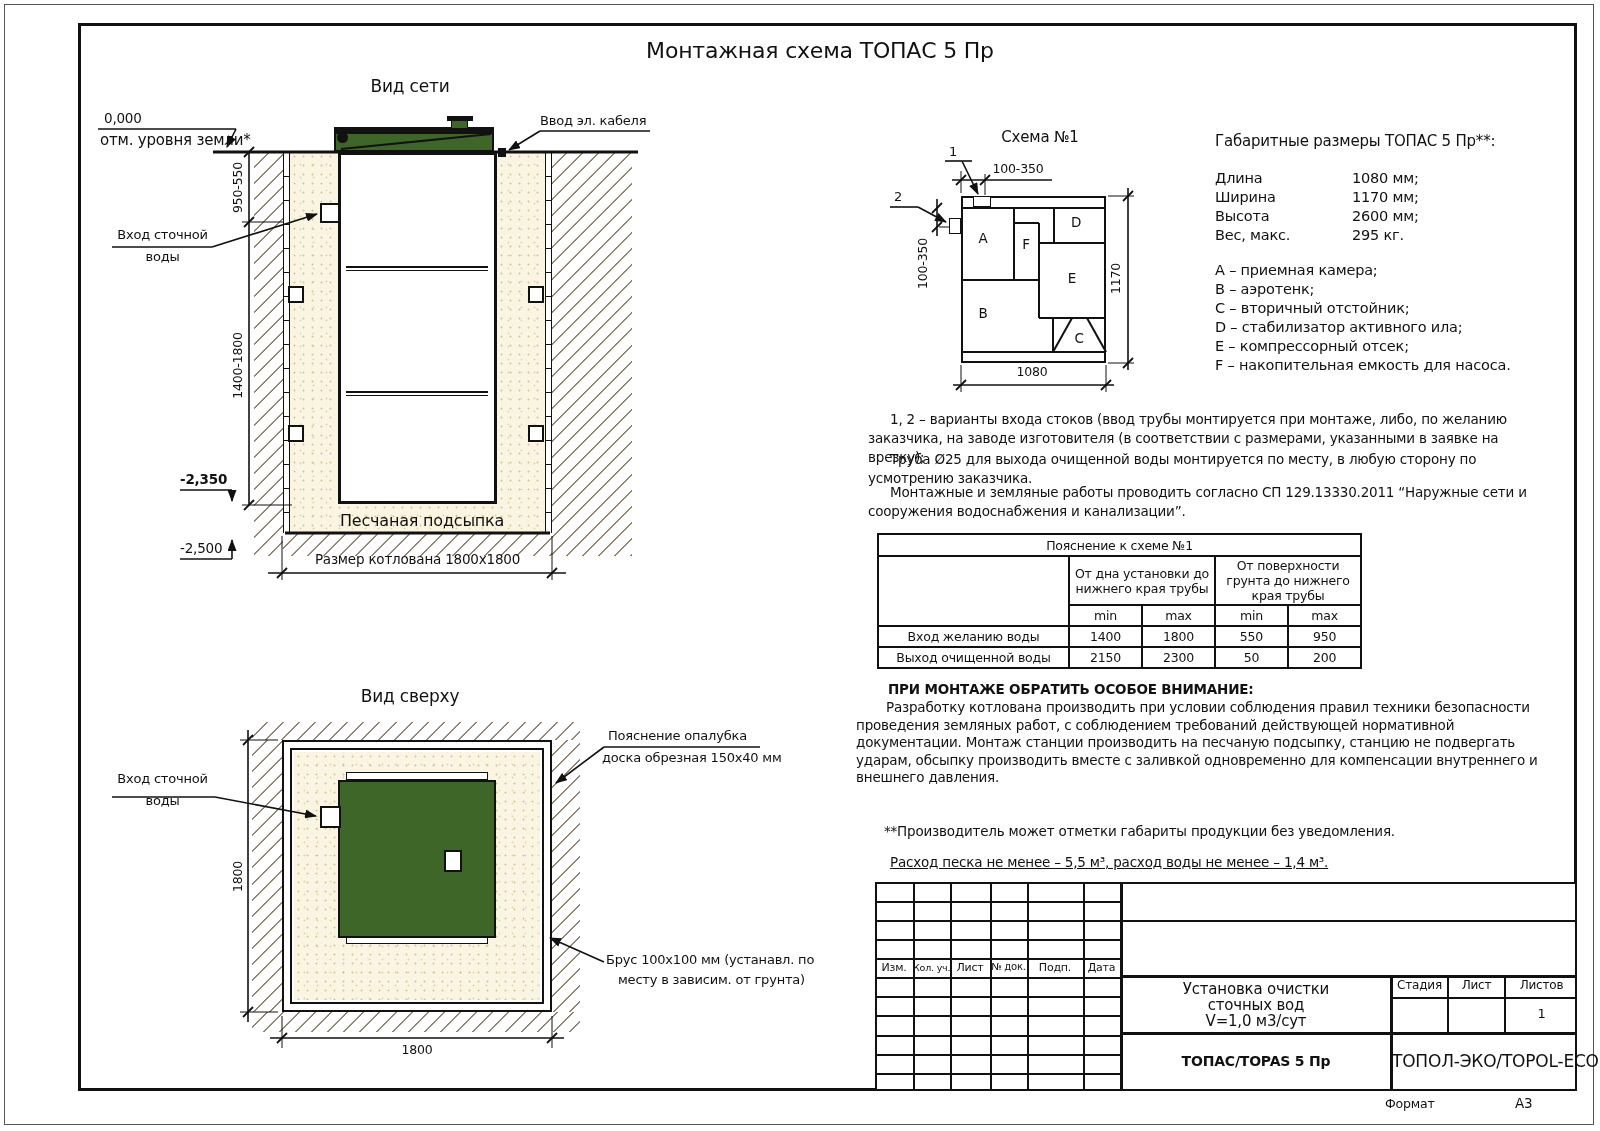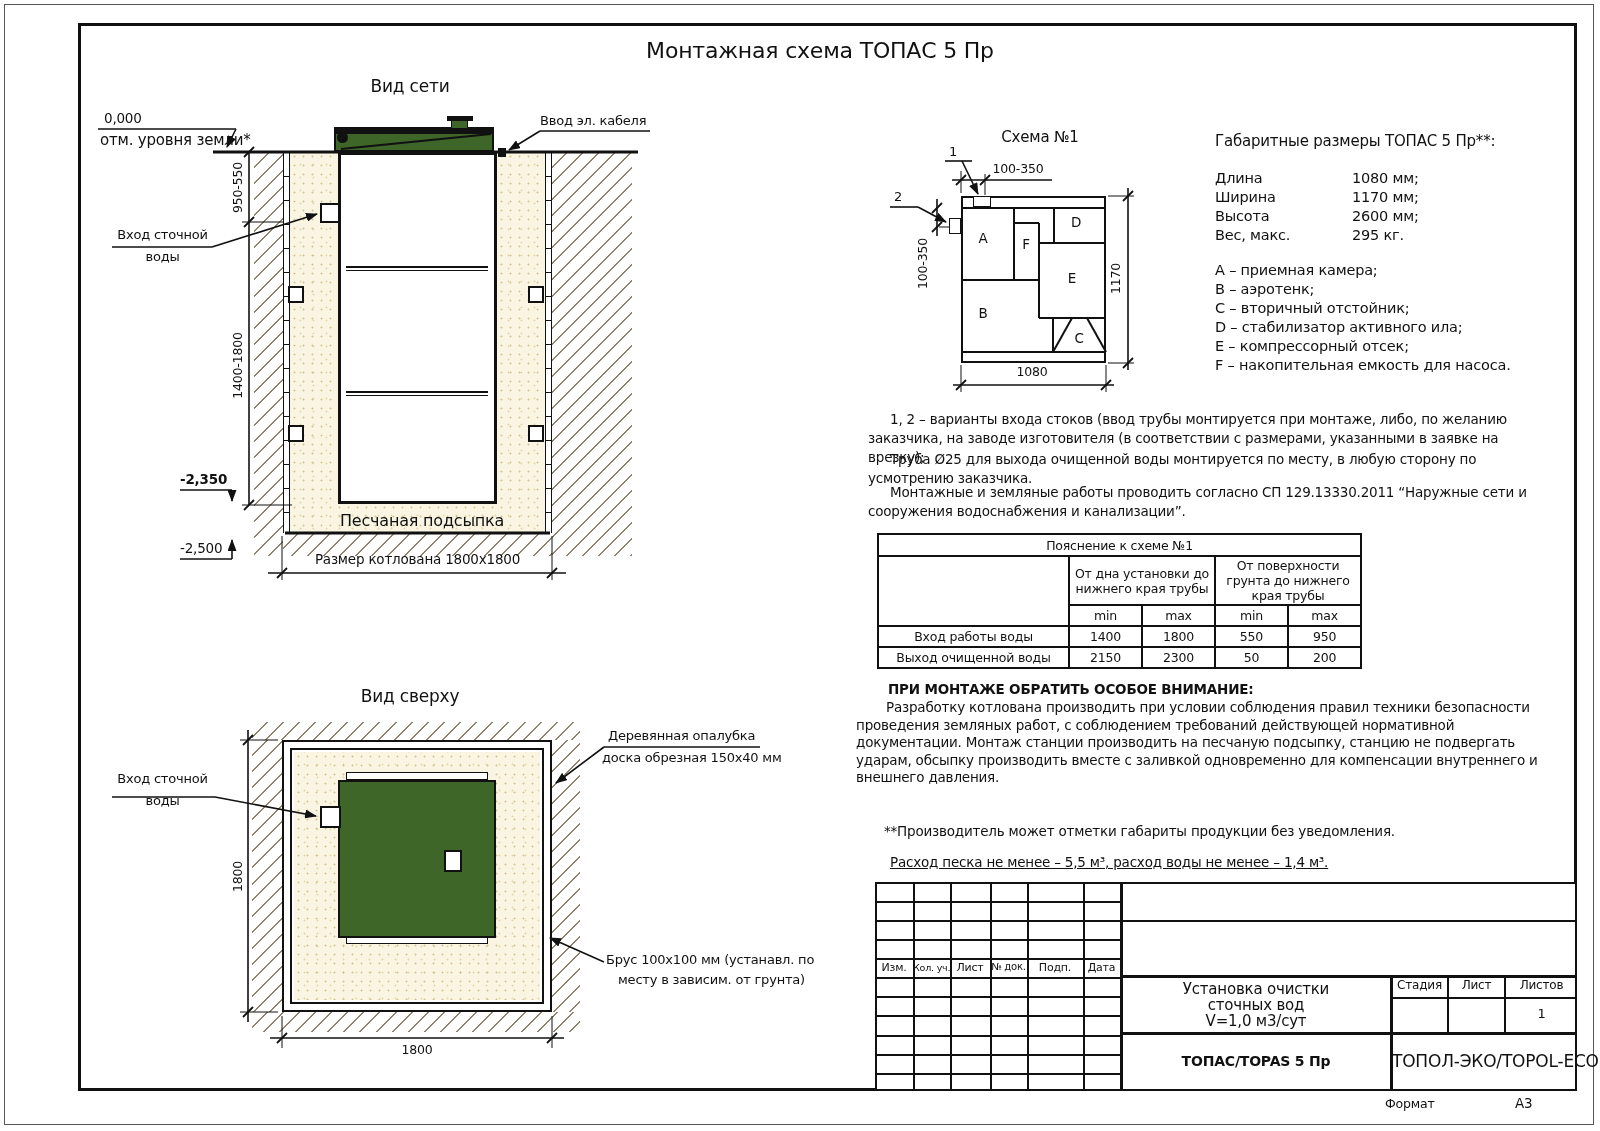--- a/index.html
+++ b/index.html
@@ -89,21 +89,21 @@
   <div class="struct wbox" style="left:290px;top:748px;width:254px;height:256px;"></div>
   <div class="fill sand" style="left:294px;top:752px;width:246px;height:248px;z-index:6;"></div>
   <div class="struct" style="left:346px;top:772px;width:142px;height:8px;background:#fff;border:1.5px solid #111;z-index:7;"></div>
   <div class="struct" style="left:346px;top:936px;width:142px;height:8px;background:#fff;border:1.5px solid #111;z-index:7;"></div>
   <div class="struct" style="left: 338px; top: 780px; width: 158px; height: 158px; border: 2px solid rgb(17, 17, 17); z-index: 8; background-color: rgb(62, 102, 40);"></div>
   <div class="struct" style="left:444px;top:850px;width:18px;height:22px;background:#fff;border:2.5px solid #111;z-index:9;"></div>
   <div class="struct" style="left:320px;top:806px;width:21px;height:22px;background:#fff;border:2.5px solid #111;z-index:9;"></div>
 
   <div class="t ctr" style="left:110px;top:771px;width:105px;font-size:13px;">Вход сточной</div>
   <div class="t ctr" style="left:110px;top:793px;width:105px;font-size:13px;">воды</div>
-  <div class="t" style="left:608px;top:728px;font-size:13px;">Деревянная опалубка</div>
+  <div class="t" style="left:608px;top:728px;font-size:13px;">Пояснение опалубка</div>
   <div class="t" style="left:602px;top:750px;font-size:13px;">доска обрезная 150х40 мм</div>
   <div class="t" style="left:606px;top:952px;font-size:13px;">Брус 100х100 мм (устанавл. по</div>
   <div class="t" style="left:618px;top:972px;font-size:13px;">месту в зависим. от грунта)</div>
   <div class="t vt" style="left:212px;top:869px;width:50px;font-size:12.5px;">1800</div>
   <div class="t ctr" style="left:392px;top:1042px;width:50px;font-size:12.5px;">1800</div>
 
   <div class="t ctr" style="left:975px;top:128px;width:130px;font-size:15px;">Схема №1</div>
   <div class="struct wbox" style="left:961px;top:196px;width:145px;height:167px;"></div>
   <div class="struct" style="left:973px;top:196px;width:18px;height:11px;background:#fff;border:1.5px solid #111;z-index:9;"></div>
   <div class="struct" style="left:949px;top:218px;width:12px;height:16px;background:#fff;border:1.5px solid #111;z-index:9;"></div>
@@ -160,21 +160,21 @@
       <td colspan="2">От дна установки до нижнего края трубы</td>
       <td colspan="2">От поверхности грунта до нижнего края трубы</td>
     </tr>
     <tr style="height:21px">
       <td>min</td>
       <td>max</td>
       <td>min</td>
       <td>max</td>
     </tr>
     <tr style="height:21px">
-      <td>Вход работы воды</td>
+      <td>Вход желанию воды</td>
       <td>1400</td>
       <td>1800</td>
       <td>550</td>
       <td>950</td>
     </tr>
     <tr style="height:21px">
       <td>Выход очищенной воды</td>
       <td>2150</td>
       <td>2300</td>
       <td>50</td>

